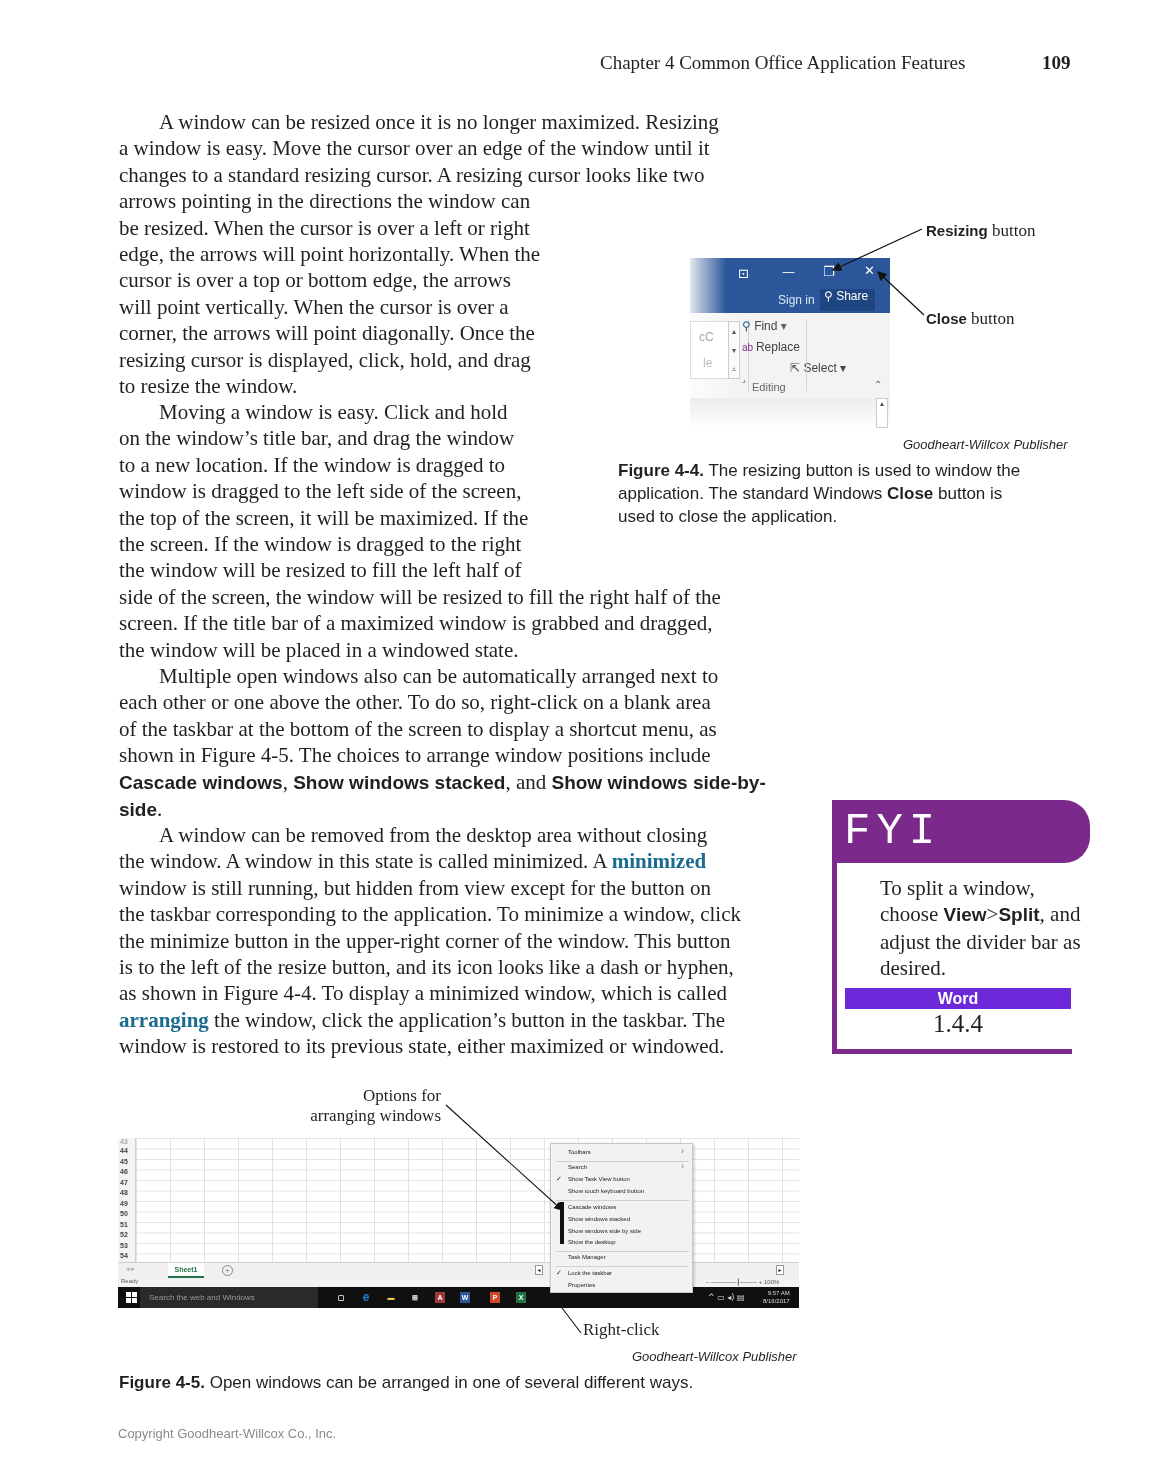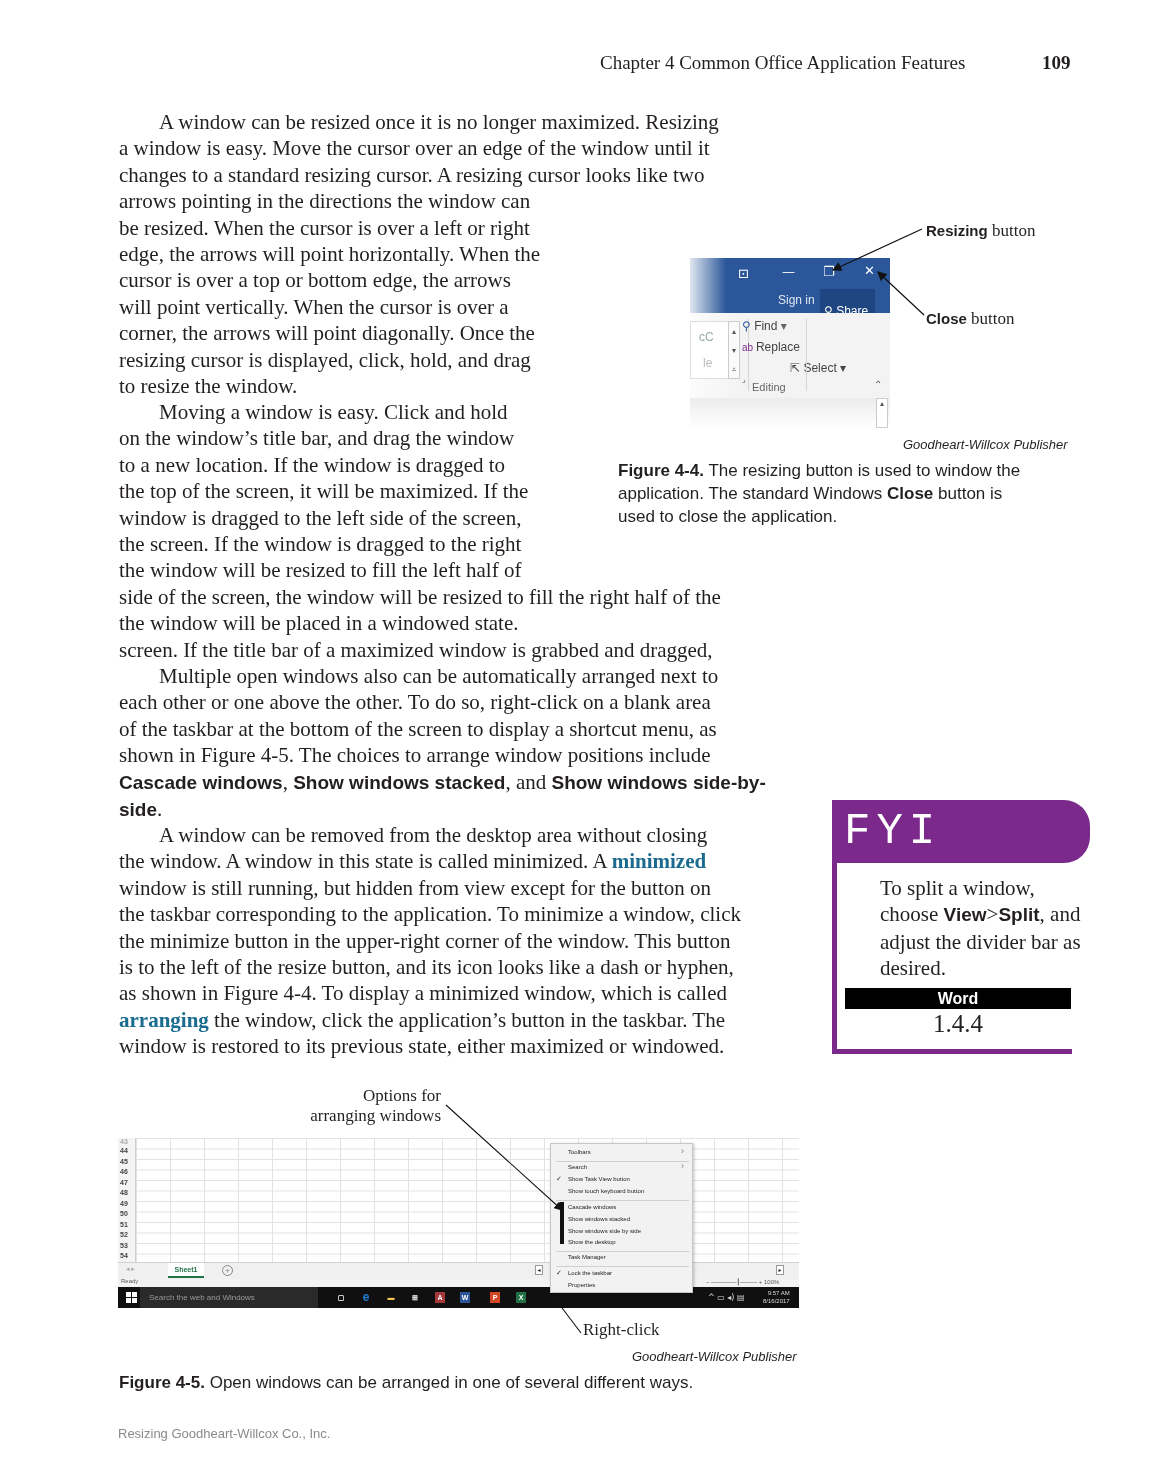--- a/index.html
+++ b/index.html
@@ -16,21 +16,21 @@
   .para { font-size: 21px; line-height: 26.4px; }
   .indent { text-indent: 40px; }
   .sans-bold { font-family: "Liberation Sans", "DejaVu Sans", sans-serif; font-weight: bold; font-size: 19px; }
   .keyterm { color: #1a6b8f; font-weight: bold; }
 
   
   .fig44 { left: 690px; top: 258px; width: 200px; height: 170px; overflow: hidden; }
   .fig44 .titlebar { position: absolute; left: 0; top: 0; width: 200px; height: 55px; background: linear-gradient(90deg, rgba(43,87,154,0.15) 0%, #2b579a 18%, #2b579a 100%); }
   .fig44 .tb-btn { position: absolute; color: #fff; font-family: "DejaVu Sans", sans-serif; font-size: 13px; }
   .fig44 .signin { position: absolute; left: 88px; top: 35px; color: #dfe6f2; font-family: "Liberation Sans", sans-serif; font-size: 12px; }
-  .fig44 .share { position: absolute; left: 130px; top: 31px; height: 22px; width: 55px; background: #1f4680; color: #fff; font-family: "Liberation Sans", sans-serif; font-size: 12px; padding: 15px 4px; }
+  .fig44 .share { position: absolute; left: 130px; top: 31px; height: 22px; width: 55px; background: #1f4680; color: #fff; font-family: "Liberation Sans", sans-serif; font-size: 12px; padding: 0 4px; }
   .fig44 .ribbon { position: absolute; left: 0; top: 55px; width: 200px; height: 85px; background: linear-gradient(90deg, rgba(240,240,240,0.2) 0%, #f3f3f3 25%); }
   .fig44 .rib-item { position: absolute; font-family: "Liberation Sans", sans-serif; font-size: 12px; color: #444; white-space: nowrap; }
   .fig44 .styles-box { position: absolute; left: 0; top: 8px; width: 38px; height: 58px; border: 1px solid #ddd; background: #fff; padding-left: 38px; }
   .fig44 .styles-scroll { position: absolute; left: 38px; top: 8px; width: 12px; height: 58px; border: 1px solid #ccc; background: #fafafa; font-size: 8px; color: #555; text-align: center; line-height: 19px; }
   .fig44 .sep { position: absolute; width: 1px; background: #d5d5d5; }
   .fig44 .bottom { position: absolute; left: 0; top: 140px; width: 200px; height: 30px; background: linear-gradient(180deg, #ececec, #fff); }
   .fig44 .vscroll { position: absolute; left: 186px; top: 140px; width: 12px; height: 30px; border: 1px solid #ccc; background: #fff; font-size: 8px; text-align: center; color: #555; }
 
   .callout { font-size: 17px; white-space: nowrap; }
   .callout b { font-family: "Liberation Sans", sans-serif; font-size: 15px; }
@@ -40,21 +40,21 @@
   .caption b { font-weight: bold; }
 
   
   .fyi { left: 832px; top: 800px; width: 258px; height: 255px; }
   .fyi .head { position: absolute; left: 0; top: 0; width: 258px; height: 63px; background: #7b2a8c; border-radius: 0 26px 26px 0; }
   .fyi .head span { position: absolute; left: 12px; top: 6px; color: #fff; font-family: "Liberation Mono", "DejaVu Sans Mono", monospace; font-size: 44px; letter-spacing: 6px; }
   .fyi .leftbar { position: absolute; left: 0; top: 60px; width: 5px; height: 194px; background: #7b2a8c; }
   .fyi .botbar { position: absolute; left: 0; top: 249px; width: 240px; height: 5px; background: #7b2a8c; }
   .fyi .body { position: absolute; left: 13px; top: 75px; width: 240px; font-size: 21px; line-height: 26.4px; margin-left: 35px; }
   .fyi .body b { font-family: "Liberation Sans", sans-serif; font-size: 19px; }
-  .fyi .word { position: absolute; left: 13px; top: 188px; width: 226px; height: 21px; background: #000000; color: #fff; font-family: "Liberation Sans", sans-serif; font-weight: bold; font-size: 16px; text-align: center; line-height: 21px; }
+  .fyi .word { position: absolute; left: 13px; top: 188px; width: 226px; height: 21px; background: #6d28d9; color: #fff; font-family: "Liberation Sans", sans-serif; font-weight: bold; font-size: 16px; text-align: center; line-height: 21px; }
   .fyi .obj { position: absolute; left: 13px; top: 210px; width: 226px; text-align: center; font-size: 25px; }
 
   
   .fig45 { left: 118px; top: 1138px; width: 681px; height: 170px; overflow: hidden; background: #fff; }
   .fig45 .rowhdr { position: absolute; left: 0; top: 0; width: 18px; height: 124px; background: #f4f4f4; border-right: 1px solid #d0d0d0; }
   .fig45 .rownum { position: absolute; left: 2px; font-family: "Liberation Sans", sans-serif; font-size: 7px; font-weight: bold; color: #444; }
   .fig45 .grid { position: absolute; left: 18px; top: 0; width: 663px; height: 124px;
     background-image: linear-gradient(#e2e2e2 1px, transparent 1px), linear-gradient(90deg, #e2e2e2 1px, transparent 1px);
     background-size: 100% 10.5px, 34px 100%; }
   .fig45 .tabs { position: absolute; left: 0; top: 124px; width: 681px; height: 17px; background: #f0f0f0; border-top: 1px solid #d0d0d0; }
@@ -100,27 +100,27 @@
   <div>will point vertically. When the cursor is over a</div>
   <div>corner, the arrows will point diagonally. Once the</div>
   <div>resizing cursor is displayed, click, hold, and drag</div>
   <div>to resize the window.</div>
 </div>
 
 <div class="abs para" style="left:119px; top:399px; width:670px;">
   <div class="indent">Moving a window is easy. Click and hold</div>
   <div>on the window’s title bar, and drag the window</div>
   <div>to a new location. If the window is dragged to</div>
+  <div>window is dragged to the left side of the screen,</div>
   <div>the top of the screen, it will be maximized. If the</div>
-  <div>window is dragged to the left side of the screen,</div>
   <div>the screen. If the window is dragged to the right</div>
   <div>the window will be resized to fill the left half of</div>
   <div>side of the screen, the window will be resized to fill the right half of the</div>
+  <div>screen. If the title bar of a maximized window is grabbed and dragged,</div>
   <div>the window will be placed in a windowed state.</div>
-  <div>screen. If the title bar of a maximized window is grabbed and dragged,</div>
 </div>
 
 <div class="abs para" style="left:119px; top:663px; width:680px;">
   <div class="indent">Multiple open windows also can be automatically arranged next to</div>
   <div>each other or one above the other. To do so, right-click on a blank area</div>
   <div>of the taskbar at the bottom of the screen to display a shortcut menu, as</div>
   <div>shown in Figure 4-5. The choices to arrange window positions include</div>
   <div>
     <span class="sans-bold">Cascade windows</span><span>,</span>
     <span class="sans-bold">Show windows stacked</span><span>, and</span>
@@ -265,21 +265,21 @@
   <span class="chk" style="top:125px;">✓</span>
   <span class="mi" style="top:126px;">Lock the taskbar</span>
   <span class="mi" style="top:138px;">Properties</span>
 </div>
 <div class="abs bracket"></div>
 
 <div class="abs callout" style="left:583px; top:1320px;">Right-click</div>
 <div class="abs credit" style="left:632px; top:1349px;">Goodheart-Willcox Publisher</div>
 <div class="abs caption" style="left:119px; top:1371px; white-space:nowrap;"><b>Figure 4-5.</b><span> Open windows can be arranged in one of several different ways.</span></div>
 
-<div class="abs footer">Resizing Goodheart-Willcox Co., Inc.</div>
+<div class="abs footer">Copyright Goodheart-Willcox Co., Inc.</div>
 
 <svg class="arrows">
   <defs>
     <marker id="ah" markerWidth="8" markerHeight="8" refX="7" refY="4" orient="auto">
       <path d="M0,0 L8,4 L0,8 z" fill="#111"></path>
     </marker>
   </defs>
   <line x1="922" y1="229" x2="833" y2="270" stroke="#111" stroke-width="1.2" marker-end="url(#ah)"></line>
   <line x1="924" y1="315" x2="878" y2="272" stroke="#111" stroke-width="1.2" marker-end="url(#ah)"></line>
   <line x1="446" y1="1105" x2="562" y2="1210" stroke="#111" stroke-width="1.1" marker-end="url(#ah)"></line>

